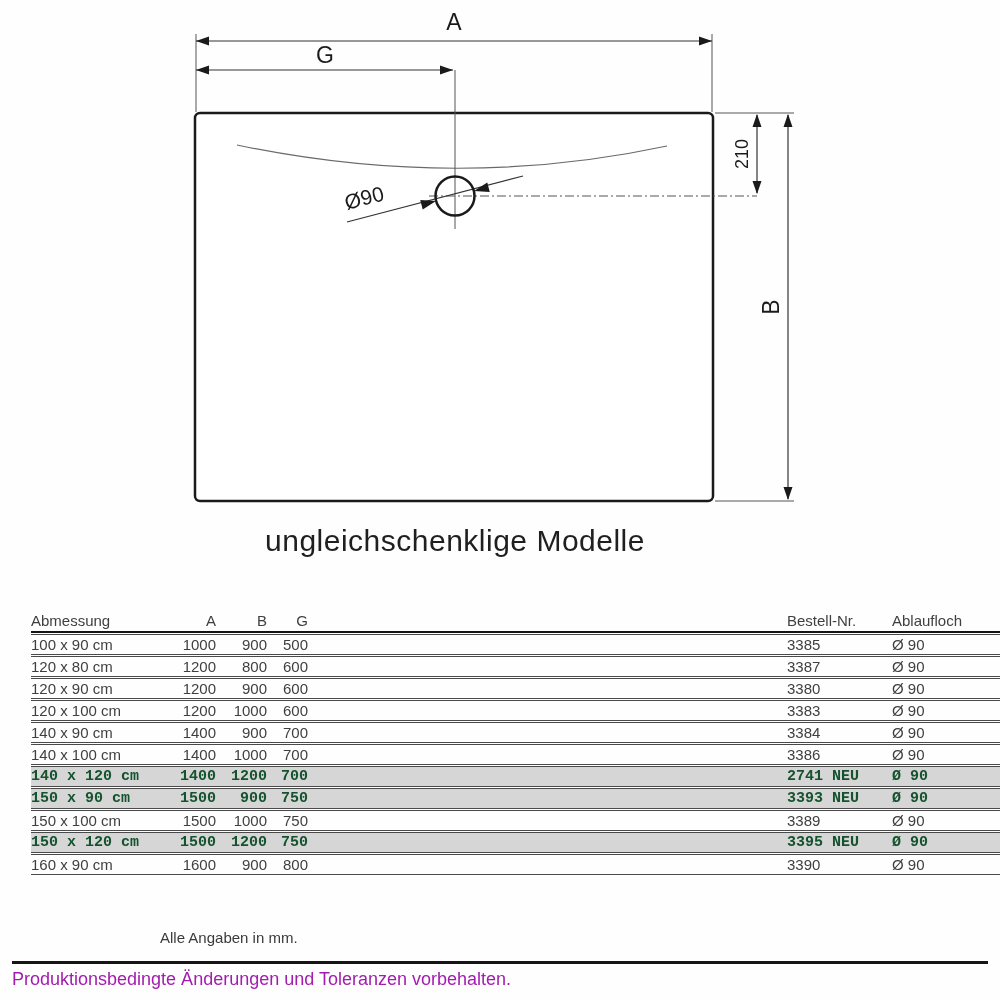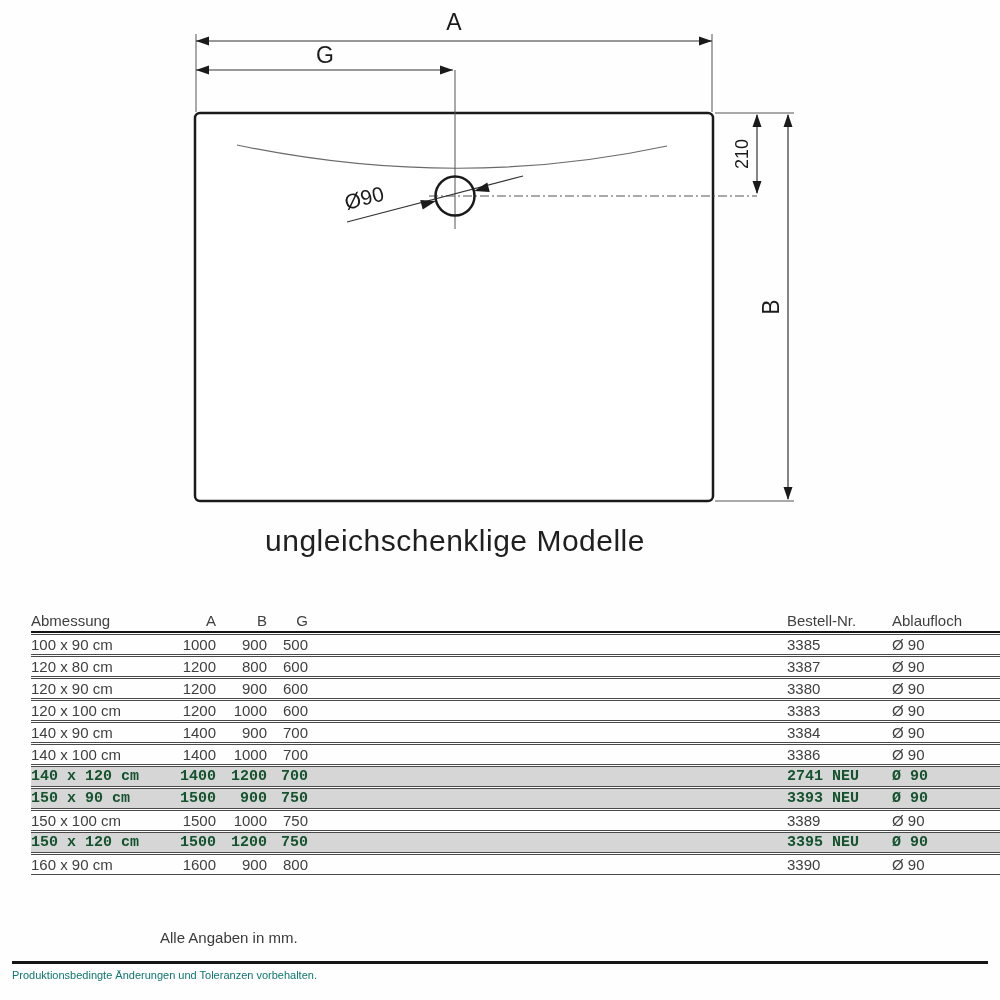--- a/index.html
+++ b/index.html
@@ -41,21 +41,21 @@
   }
   td.c-a,td.c-b,td.c-g,th.c-a,th.c-b,th.c-g{text-align:right;}
   tr.hl td{background:var(--hl);font-weight:bold;color:#14532d;font-family:Liberation Mono, monospace;}
   #units-note{
     position:absolute;left:160px;top:929px;font-size:15px;color:#3a3a3a;
   }
   #footer-rule{
     position:absolute;left:12px;top:961px;width:976px;height:3px;background:#151515;
   }
   #footer-note{
-    position:absolute;left:12px;top:969px;font-size:11px;color:#0f766e;
+    position:absolute;left:12px;top:969px;font-size:18px;color:#a21caf;
   }
   svg text{fill:#1a1a1a;font-family:"Liberation Sans", sans-serif;}
 </style>
 </head>
 <body style="--hl: #d6d6d6;">
 
 <svg id="drawing" width="1000" height="610" viewBox="0 0 1000 610">
 
   <rect x="195" y="113" width="518" height="388" rx="5" fill="#ffffff" stroke="#1a1a1a" stroke-width="2.5"></rect>
 

